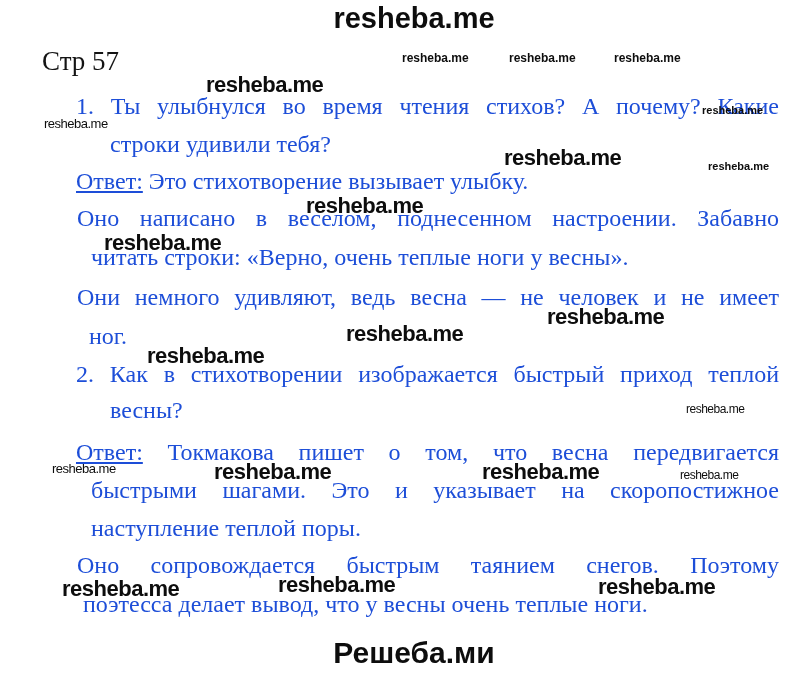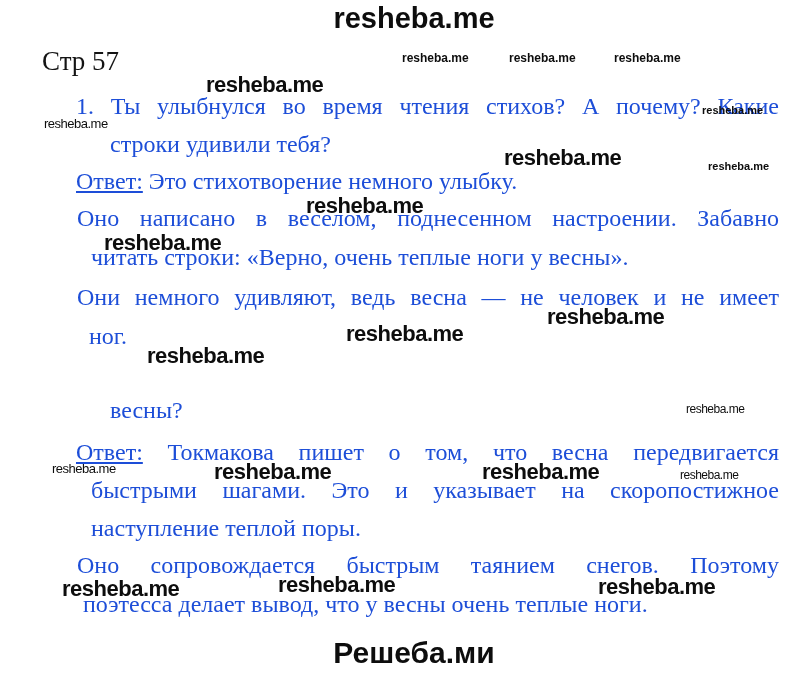--- a/index.html
+++ b/index.html
@@ -74,35 +74,36 @@
   <div class="ln just" style="left:62px;top:92px;width:703px">1. Ты улыбнулся во время чтения стихов? А почему? Какие</div>
   <div class="wm wm-sm-b" style="left:688px;top:104px;font-size:11px">resheba.me</div>
   <div class="wm wm-sm" style="left:30px;top:116px">resheba.me</div>
   <div class="ln" style="left:96px;top:130px">строки удивили тебя?</div>
 
   <div class="wm wm-mid" style="left:490px;top:145px">resheba.me</div>
   <div class="wm wm-sm-b" style="left:694px;top:160px;font-size:11px">resheba.me</div>
 
   <div class="ln" style="left:62px;top:167px">
     <span class="ul">Ответ:</span>
-    <span>Это стихотворение немного улыбку.</span>
+    <span>Это стихотворение вызывает улыбку.</span>
   </div>
 
   <div class="wm wm-mid" style="left:292px;top:193px">resheba.me</div>
 
   <div class="ln just" style="left:63px;top:204px;width:702px">Оно написано в веселом, поднесенном настроении. Забавно</div>
   <div class="wm wm-mid" style="left:90px;top:230px">resheba.me</div>
   <div class="ln just" style="left:63px;top:283px;width:702px">Они немного удивляют, ведь весна — не человек и не имеет</div>
 
   <div class="ln" style="left:77px;top:243px">читать строки: «Верно, очень теплые ноги у весны».</div>
   <div class="wm wm-mid" style="left:533px;top:304px">resheba.me</div>
   <div class="ln" style="left:75px;top:322px">ног.</div>
   <div class="wm wm-mid" style="left:332px;top:321px">resheba.me</div>
   <div class="wm wm-mid" style="left:133px;top:343px">resheba.me</div>
 
+  <div class="ln just" style="left:62px;top:360px;width:703px">2. Как в стихотворении изображается быстрый приход теплой</div>
   <div class="ln" style="left:96px;top:396px">весны?</div>
   <div class="wm wm-sm" style="left:672px;top:402px;font-size:12px">resheba.me</div>
 
   <div class="ln just" style="left:62px;top:438px;width:703px">
     <span class="ul">Ответ:</span>
     <span>Токмакова пишет о том, что весна передвигается</span>
   </div>
   <div class="wm wm-sm" style="left:38px;top:461px">resheba.me</div>
   <div class="wm wm-mid" style="left:200px;top:459px">resheba.me</div>
   <div class="wm wm-mid" style="left:468px;top:459px">resheba.me</div>

